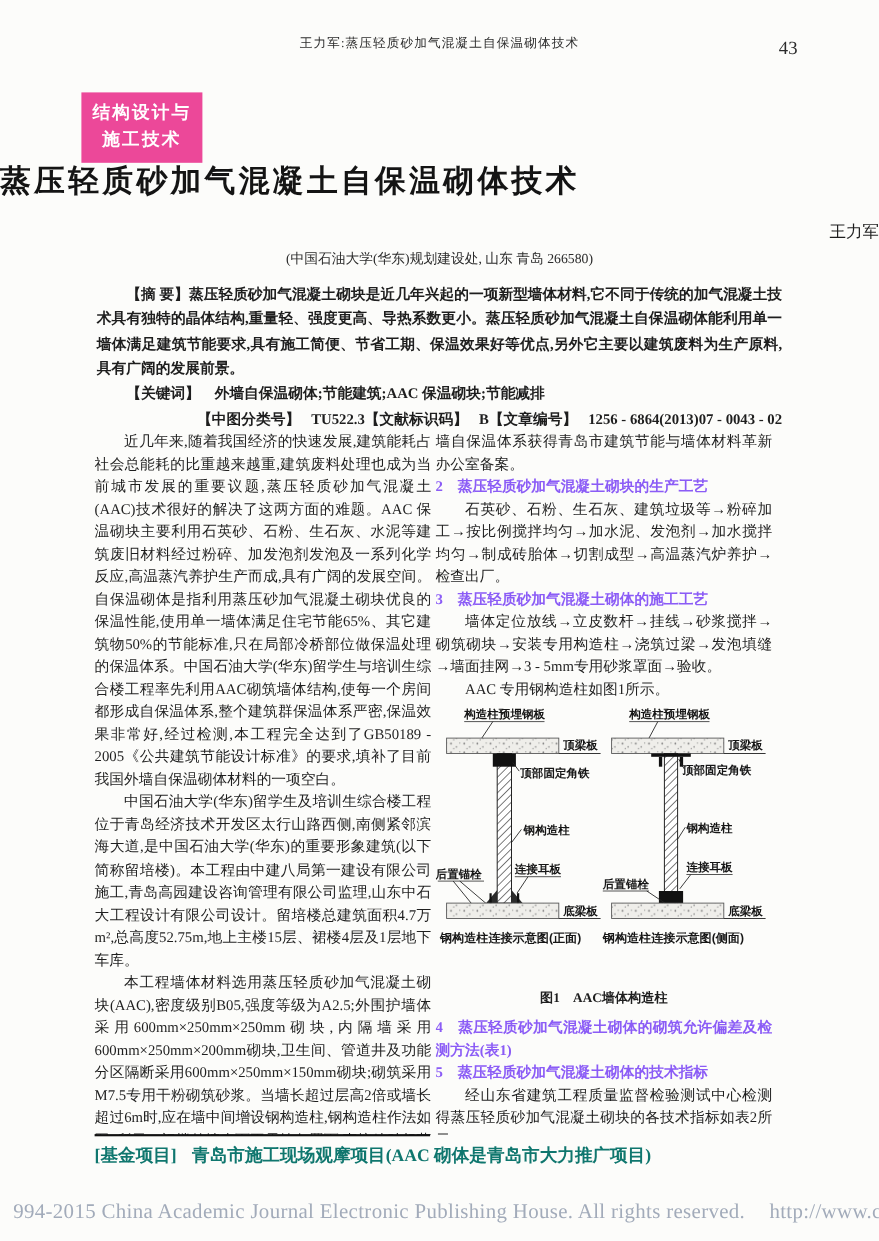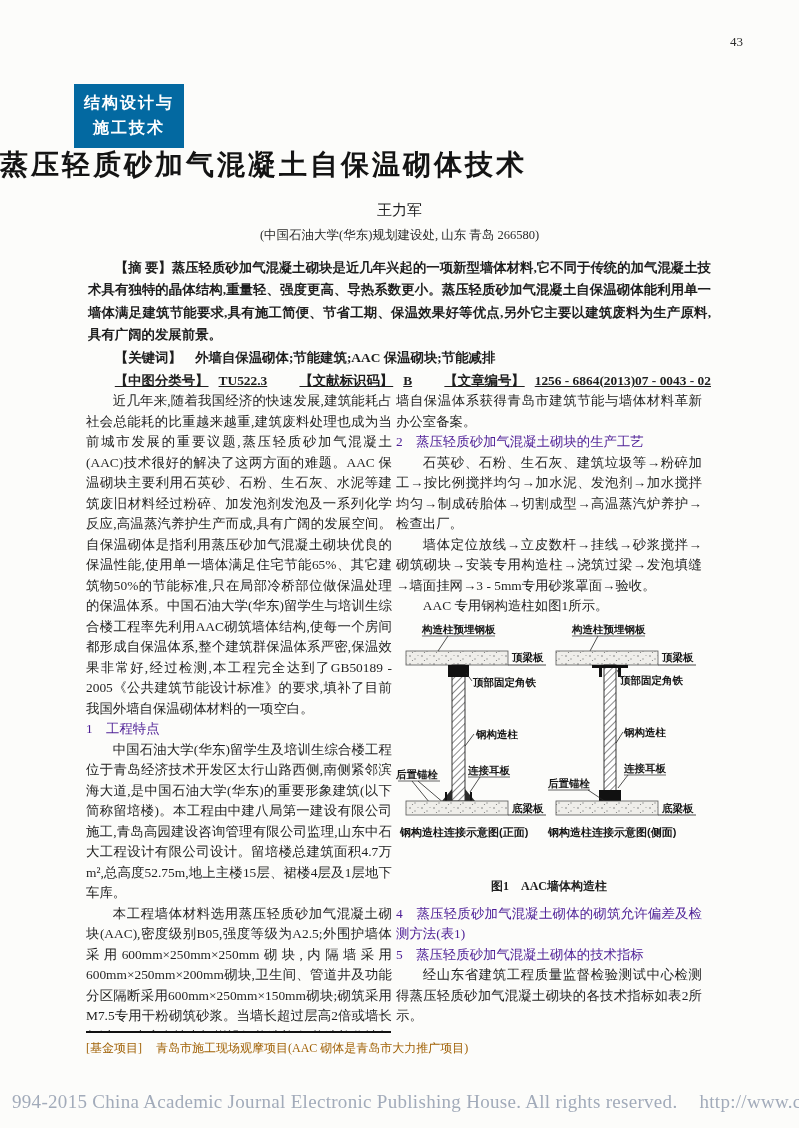--- a/index.html
+++ b/index.html
@@ -8,87 +8,88 @@
     position:relative; width:799px; height:1128px;
     background:#fcfcfa; overflow:hidden;
     font-family:"Liberation Serif","DejaVu Serif",serif;
     color:#222;
   }
   .running-header {
     position:absolute; top:32px; left:0; right:0;
     text-align:center; font-size:11.5px; letter-spacing:1px; color:#2b2b2b;
   }
   .page-number {
-    position:absolute; top:34px; right:56px; font-size:13px; color:#2b2b2b;
+    position:absolute; top:34px; right:74px; font-size:17px; color:#2b2b2b;
   }
   .category-box {
     position:absolute; top:84px; left:74px;
-    background:#0369a1; color:#fff;
+    background:#ec4899; color:#fff;
     padding:7px 10px; text-align:center;
     font-size:16px; font-weight:700; line-height:1.55; letter-spacing:2px;
     font-family:"Liberation Sans","DejaVu Sans",sans-serif;
   }
   .front { position:absolute; top:146px; left:0; right:0; }
   .paper-title {
     text-align:left; font-size:28px; font-weight:700;
     letter-spacing:3px; color:#141414; margin:0;
   }
-  .author { text-align:center; font-size:15px; margin-top:17px; color:#1d1d1d; }
+  .author { text-align:right; font-size:15px; margin-top:17px; color:#1d1d1d; }
   .affiliation { text-align:center; font-size:12.5px; margin-top:7px; color:#2a2a2a; }
   .abstract-block {
     margin:13px 88px 0 88px; font-size:13.4px; line-height:22.4px;
     font-weight:700; color:#1e1e1e; text-align:justify;
   }
   .abstract-block p { margin:0; }
   .indent2 { text-indent:2em; }
   .meta-line {
-    display:flex; justify-content:space-between;
-    padding-left:2em; margin-top:1px;text-decoration:underline;
+    display:flex; justify-content:flex-end;
+    padding-left:2em; margin-top:1px;
   }
   .meta-group .lbl { margin-right:10px; }
   .columns {
     position:absolute; top:391px; left:86px; width:628px;
     display:flex; gap:4px;
   }
   .col {
     width:306px; height:641px; overflow:hidden;
     font-size:13.4px; line-height:20.5px; text-align:justify; color:#1f1f1f;
   }
   .col p { margin:0; text-indent:2em; }
   .col p.noindent { text-indent:0; }
   .col h3 {
     margin:0; font-size:13.4px; line-height:20.5px;
-    font-weight:400; color:#4c1d95; text-indent:0;
+    font-weight:700; color:#8b5cf6; text-indent:0;
   }
   .figure-wrap { margin:5px 0 0 0; text-align:center; }
   .fig-caption {
     text-align:center; font-weight:700; font-size:12px;
     margin:20px 0 7px 0; text-indent:0 !important;
   }
   .footnote { position:absolute; top:1031px; left:86px; width:626px; }
   .footnote-rule { width:305px; border-top:2px solid #111; margin-bottom:7px; }
-  .footnote-text { font-size:12px; color:#a16207; }
+  .footnote-text { font-size:16px; color:#0f766e;font-weight:bold; }
   .footnote-text .fn-label { margin-right:14px; }
   .footer-line {
     position:absolute; top:1091px; left:12px; white-space:nowrap;
     font-size:19px; color:#a2abba; letter-spacing:0.3px;
     font-family:"Liberation Serif","DejaVu Serif",serif;
   }
   .footer-line .url { margin-left:22px; }
   svg text {
     font-family:"Liberation Sans","DejaVu Sans",sans-serif;
     font-size:10.5px; fill:#161616; font-weight:600;
   }
   svg text.diagram-caption { font-size:11px; font-weight:700; }
 </style>
 </head>
 <body>
 
 <div class="page">
 
+  <div class="running-header">王力军:蒸压轻质砂加气混凝土自保温砌体技术</div>
   <div class="page-number">43</div>
 
   <div class="category-box">
     <div>结构设计与</div>
     <div>施工技术</div>
   </div>
 
   <div class="front">
     <h1 class="paper-title">蒸压轻质砂加气混凝土自保温砌体技术</h1>
     <div class="author">王力军</div>
@@ -102,29 +103,29 @@
         <span class="meta-group"><span class="lbl">【文献标识码】</span><span>B</span></span>
         <span class="meta-group"><span class="lbl">【文章编号】</span><span>1256 - 6864(2013)07 - 0043 - 02</span></span>
       </div>
     </div>
   </div>
 
   <div class="columns">
 
     <div class="col">
       <p>近几年来,随着我国经济的快速发展,建筑能耗占社会总能耗的比重越来越重,建筑废料处理也成为当前城市发展的重要议题,蒸压轻质砂加气混凝土(AAC)技术很好的解决了这两方面的难题。AAC 保温砌块主要利用石英砂、石粉、生石灰、水泥等建筑废旧材料经过粉碎、加发泡剂发泡及一系列化学反应,高温蒸汽养护生产而成,具有广阔的发展空间。自保温砌体是指利用蒸压砂加气混凝土砌块优良的保温性能,使用单一墙体满足住宅节能65%、其它建筑物50%的节能标准,只在局部冷桥部位做保温处理的保温体系。中国石油大学(华东)留学生与培训生综合楼工程率先利用AAC砌筑墙体结构,使每一个房间都形成自保温体系,整个建筑群保温体系严密,保温效果非常好,经过检测,本工程完全达到了GB50189 - 2005《公共建筑节能设计标准》的要求,填补了目前我国外墙自保温砌体材料的一项空白。</p>
-      <h3>1　工程特点</h3>
       <p>中国石油大学(华东)留学生及培训生综合楼工程位于青岛经济技术开发区太行山路西侧,南侧紧邻滨海大道,是中国石油大学(华东)的重要形象建筑(以下简称留培楼)。本工程由中建八局第一建设有限公司施工,青岛高园建设咨询管理有限公司监理,山东中石大工程设计有限公司设计。留培楼总建筑面积4.7万m²,总高度52.75m,地上主楼15层、裙楼4层及1层地下车库。</p>
       <p><span>本工程墙体材料选用蒸压轻质砂加气混凝土砌块(AAC),密度级别B05,强度等级为A2.5;外围护墙体采用600mm×250mm×250mm砌块,内隔墙采用600mm×250mm×200mm砌块,卫生间、管道井及功能分区隔断采用600mm×250mm×150mm砌块;砌筑采用M7.5专用干粉砌筑砂浆。当墙长超过层高2倍或墙长超过6m时,应在墙中间增设钢构造柱,钢构造柱作法如图1所示。裙楼外墙表面不需抹灰罩面,直接粘贴超薄石材</span></p>
     </div>
 
     <div class="col">
       <p class="noindent">墙自保温体系获得青岛市建筑节能与墙体材料革新办公室备案。</p>
       <h3>2　蒸压轻质砂加气混凝土砌块的生产工艺</h3>
       <p>石英砂、石粉、生石灰、建筑垃圾等→粉碎加工→按比例搅拌均匀→加水泥、发泡剂→加水搅拌均匀→制成砖胎体→切割成型→高温蒸汽炉养护→检查出厂。</p>
+      <h3>3　蒸压轻质砂加气混凝土砌体的施工工艺</h3>
       <p>墙体定位放线→立皮数杆→挂线→砂浆搅拌→砌筑砌块→安装专用构造柱→浇筑过梁→发泡填缝→墙面挂网→3 - 5mm专用砂浆罩面→验收。</p>
       <p>AAC 专用钢构造柱如图1所示。</p>
 
       <div class="figure-wrap">
         <svg width="308" height="228" viewBox="0 0 308 228">
           <defs>
             <pattern id="hatch" width="5" height="5" patternUnits="userSpaceOnUse" patternTransform="rotate(45)">
               <rect width="5" height="5" fill="#ffffff"></rect>
               <line x1="0" y1="0" x2="0" y2="5" stroke="#3a3a3a" stroke-width="1.2"></line>
             </pattern>

